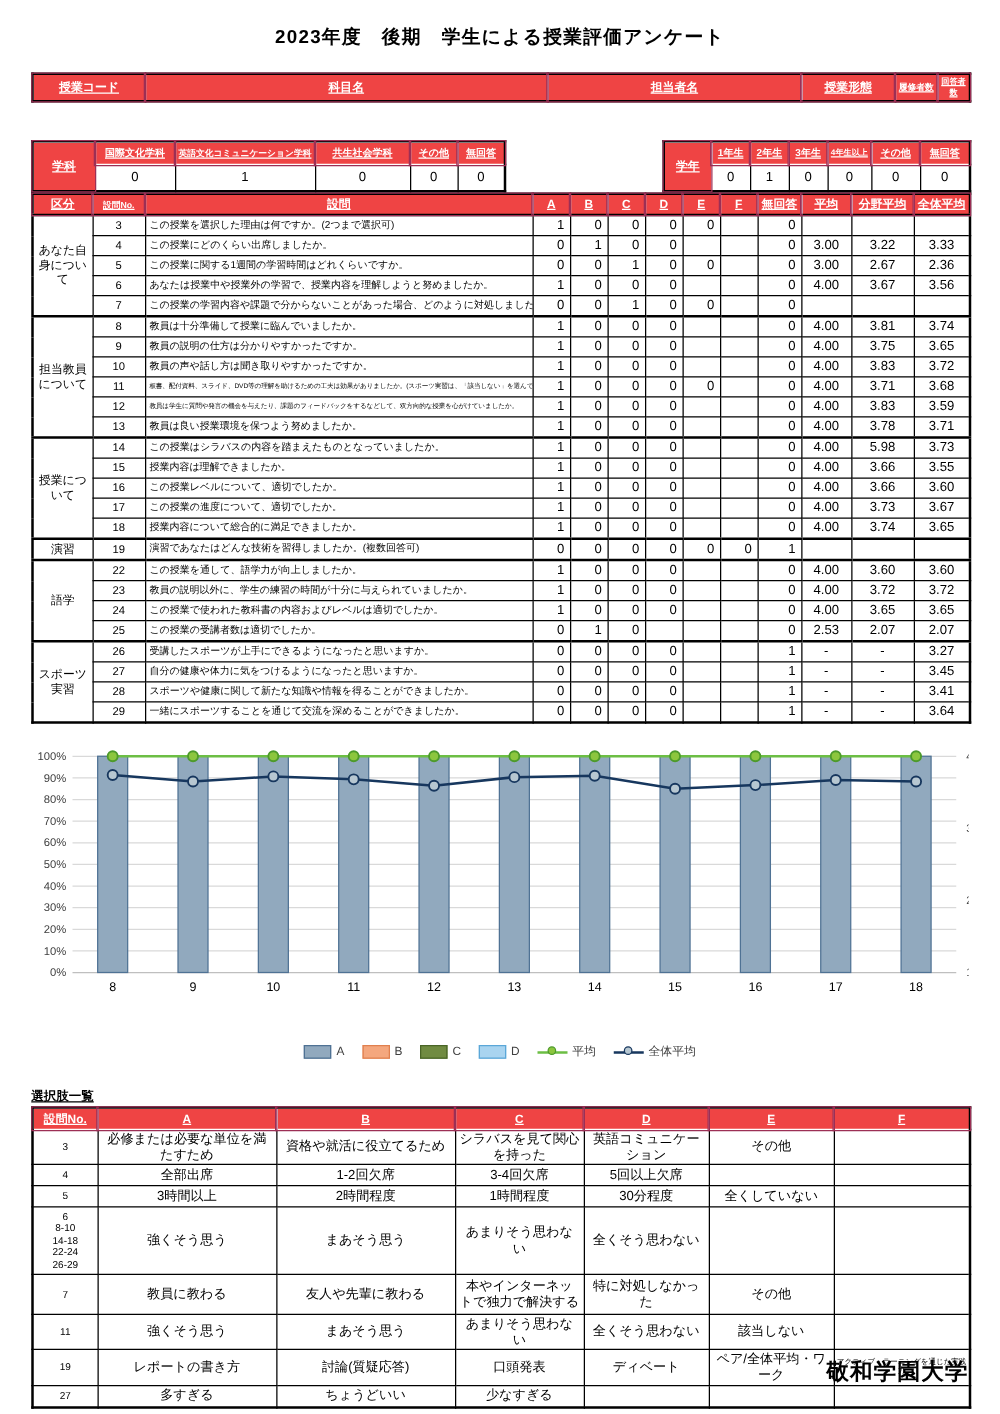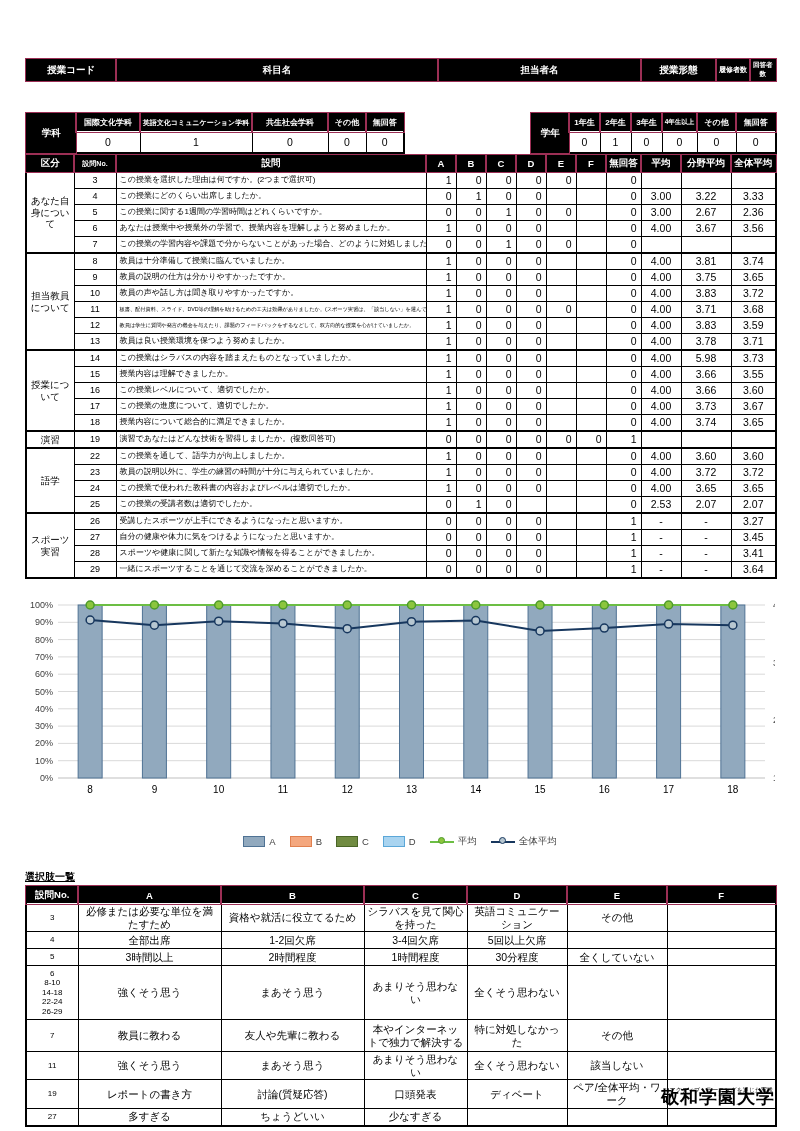--- a/index.html
+++ b/index.html
@@ -4,22 +4,22 @@
 <style>
   html,body{margin:0;padding:0;background:#fff;}
   .page{position:relative;width:800px;height:1131px;background:#fff;
         font-family:"Liberation Sans",sans-serif;color:#000;overflow:hidden;}
 
   .title{position:absolute;top:20px;left:0;width:100%;text-align:center;
          font-size:15px;font-weight:bold;letter-spacing:1px;}
 
   table.t{border-collapse:collapse;table-layout:fixed;position:absolute;}
   table.t th,table.t td{border:1px solid #000;overflow:hidden;}
-  table.t th{background:#000000;color:#fff;font-weight:bold;border:1px solid #fff;
-             outline:1px solid #9C2F55;font-size:9.5px;text-align:center;}
+  table.t th{background:#ef4444;color:#fff;font-weight:bold;border:1px solid #fff;
+             outline:1px solid #9C2F55;font-size:9.5px;text-align:center;text-decoration:underline;}
   table.t{border:2px solid #000;}
   table.t td{background:#fff;font-size:10.5px;text-align:center;}
 
   .info{left:25px;top:58px;width:750px;}
   .info .hrow th{height:16px;}
   .info .vrow td{height:29px;}
   .th-sm{font-size:7px !important;}
   .th-xs{font-size:6.5px !important;}
 
   .dept{left:25px;top:112px;}
@@ -71,20 +71,21 @@
   .options tbody tr:nth-child(5) td{height:29px;}
 
   .logo{position:absolute;top:1085px;right:25px;font-size:18px;font-weight:bold;
         letter-spacing:1px;}
 </style>
 </head>
 <body>
 
 <div class="page">
 
+  <div class="title">2023年度　後期　学生による授業評価アンケート</div>
 
   <table class="t info">
     <colgroup>
         <col style="width:90px">
         <col style="width:322px">
         <col style="width:203px">
       <col style="width:75px">
         <col style="width:34px">
         <col style="width:26px">
       </colgroup>

